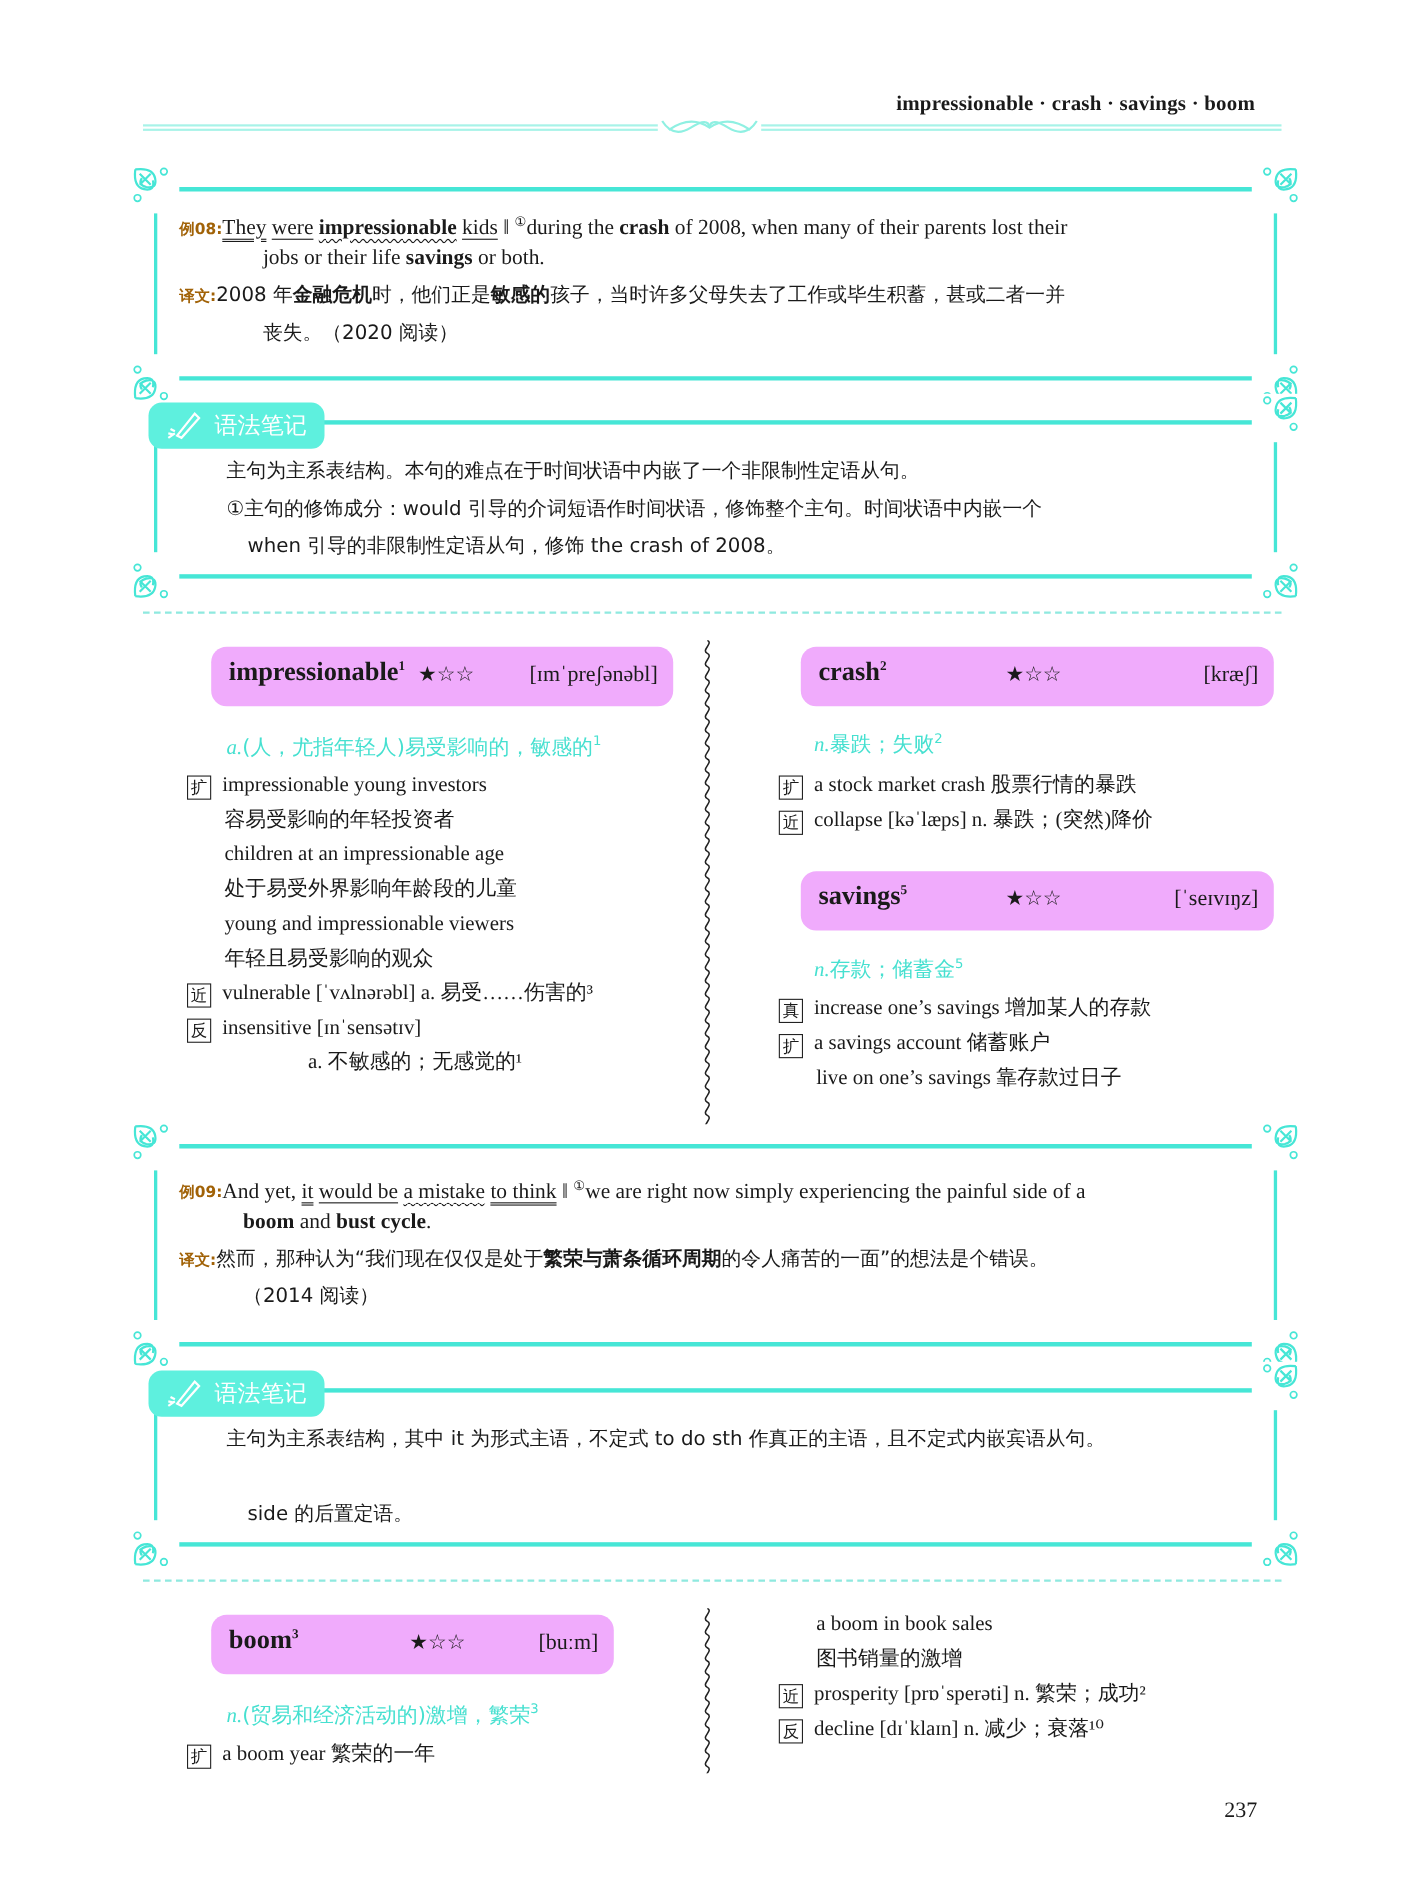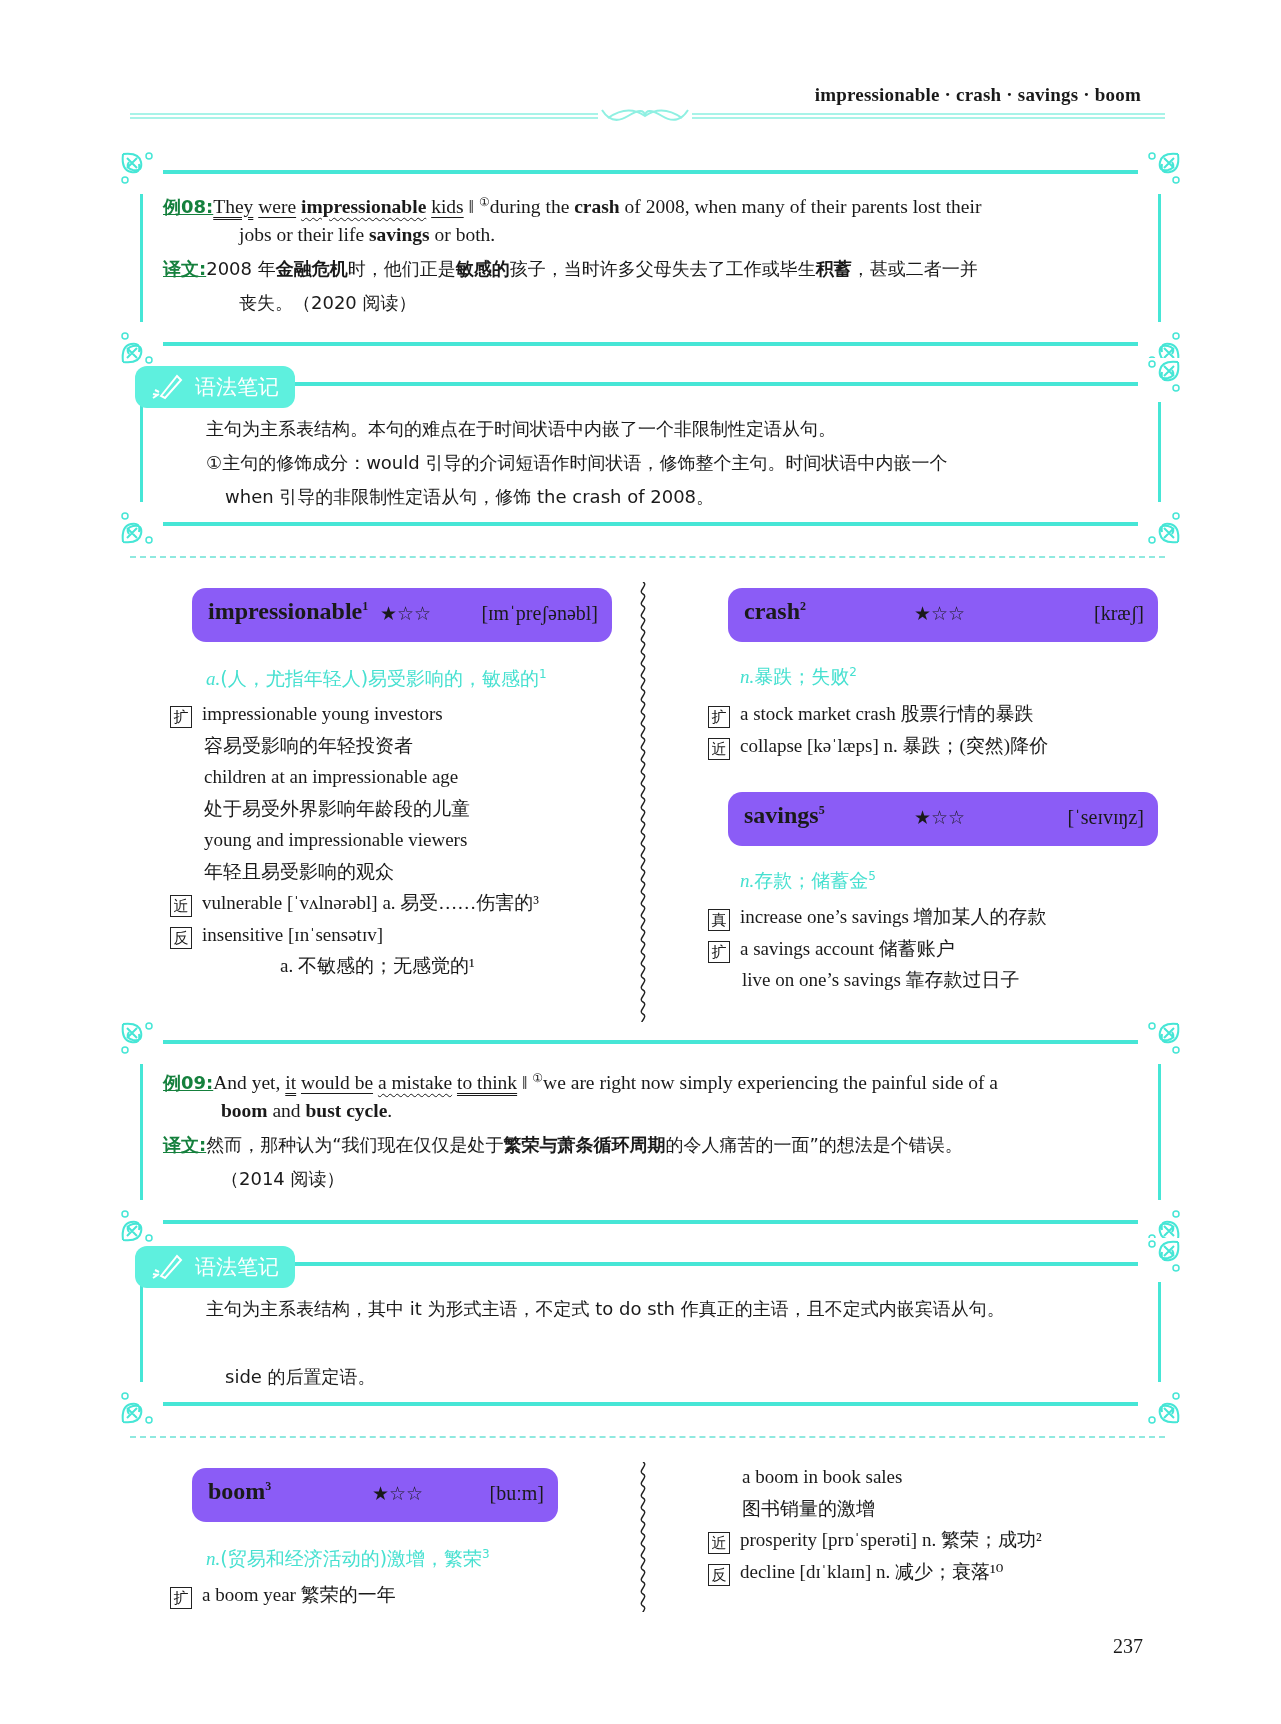--- a/index.html
+++ b/index.html
@@ -12,40 +12,40 @@
   .head-rule .l1 { position:absolute; left:0; right:0; top:0; height:2px; background:#a8f3e8; }
   .head-rule .l2 { position:absolute; left:0; right:0; top:4px; height:2px; background:#a8f3e8; }
   .head-orn { position:absolute; left:598px; top:104px; width:94px; height:22px; background:#fff; }
 
   
   .ex-box { position:absolute; left:140px; right:120px; border-left:3px solid #46e6d6; border-right:3px solid #46e6d6;
             border-top:4px solid #46e6d6; border-bottom:4px solid #46e6d6; }
   .corner { position:absolute; width:44px; height:44px; background:#fff; }
   .corner svg { width:44px; height:44px; }
   .ex-line { position:absolute; left:20px; right:20px; font-size:19.5px; line-height:34px; white-space:nowrap; }
-  .ex-label { color:#15803d; font-family:"DejaVu Sans", sans-serif; font-size:18px; font-weight:bold;text-decoration:underline; }
+  .ex-label { color:#a16207; font-family:"DejaVu Sans", sans-serif; font-size:14px; font-weight:bold; }
   .zh { font-family:"DejaVu Sans", sans-serif; font-size:18px; }
   .u1 { text-decoration:underline; text-decoration-thickness:1px; text-underline-offset:4px; }
   .u2 { text-decoration:underline double; text-underline-offset:4px; }
   .uw { text-decoration:underline wavy; text-underline-offset:4px; text-decoration-thickness:1px; }
   sup { font-size:12px; }
 
   
   .gr-box { position:absolute; left:140px; right:120px; border-left:3px solid #46e6d6; border-right:3px solid #46e6d6;
             border-bottom:4px solid #46e6d6; }
   .gr-topline { position:absolute; left:150px; right:-3px; top:0; height:4px; background:#46e6d6; }
   .gr-tag { position:absolute; left:-8px; top:-16px; width:160px; height:42px; background:#5ef0de; border-radius:12px;
             color:#fff; font-family:"DejaVu Sans", sans-serif; font-size:21px; display:flex; align-items:center; }
   .gr-tag .pen { margin-left:16px; margin-right:10px; width:34px; height:30px; }
   .gr-line { position:absolute; font-family:"DejaVu Sans", sans-serif; font-size:18px; line-height:34px; white-space:nowrap; }
 
   .dash-sep { position:absolute; left:130px; right:116px; height:0; border-top:2px dashed #8fe9df; }
 
   
-  .word-card { position:absolute; height:54px; background:#8b5cf6; border-radius:14px; }
+  .word-card { position:absolute; height:54px; background:#f0abfc; border-radius:14px; }
   .word-card .w { position:absolute; left:16px; top:10px; font-weight:bold; font-size:24px; }
   .word-card .stars { position:absolute; top:14px; font-size:19px; font-family:"DejaVu Sans", sans-serif; }
   .word-card .ipa { position:absolute; right:14px; top:14px; font-size:20px; }
   .def { position:absolute; color:#46e0d0; font-family:"DejaVu Sans", sans-serif; font-size:19px; white-space:nowrap; }
   .def i { font-family:"Liberation Serif", serif; }
   .vline { position:absolute; font-size:19px; line-height:34px; white-space:nowrap; }
   .tagbox { display:inline-block; width:20px; height:20px; border:1.5px solid #222; font-family:"DejaVu Sans", sans-serif;
             font-size:15px; line-height:20px; text-align:center; margin-right:10px; vertical-align:-2px; }
   .vsep { position:absolute; width:12px; }
   .page-num { position:absolute; right:138px; top:1635px; font-size:20px; }
@@ -64,21 +64,21 @@
       <path d="M10 14 Q30 0 47 12 Q64 0 84 14" fill="none" stroke="#8ff0e2" stroke-width="2"></path>
     </svg>
 </div>
 
 <div class="ex-box" style="top:170px;height:168px;">
   <div class="ex-line" style="top:10px;">
     <span class="ex-label">例08:</span><span id="ex0l0"><span class="u2">They</span><span> </span><span class="u1">were</span><span> </span><span class="uw" style="font-weight: bold;">impressionable</span><span> </span><span class="u1">kids</span><span>  ‖ </span><sup>①</sup><span>during the </span><span style="font-weight: bold;">crash</span><span> of 2008, when many of their parents lost their</span></span>
   </div>
   <div class="ex-line" style="top:44px;left:96px;"><span id="ex0l1"><span>jobs or their life </span><span style="font-weight: bold;">savings</span><span> or both.</span></span></div>
   <div class="ex-line zh" style="top:78px;">
-    <span class="ex-label">译文:</span><span id="ex0z0"><span>2008 年</span><span style="font-weight: bold;">金融危机</span><span>时，他们正是</span><span style="font-weight: bold;">敏感的</span><span>孩子，当时许多父母失去了工作或毕生</span><span style="font-weight: bold; text-align: center;">积蓄</span><span>，甚或二者一并</span></span>
+    <span class="ex-label">译文:</span><span id="ex0z0"><span>2008 年</span><span style="font-weight: bold;">金融危机</span><span>时，他们正是</span><span style="font-weight: bold;">敏感的</span><span>孩子，当时许多父母失去了工作或毕生</span><span style="font-weight: normal; text-align: center;">积蓄</span><span>，甚或二者一并</span></span>
   </div>
   <div class="ex-line zh" style="top:112px;left:96px;"><span id="ex0z1"><span>丧失。（2020 阅读）</span></span></div>
 <div class="corner" style="top: -24px; left: -24px;"><svg viewBox="0 0 44 44" style="transform: scale(1, 1);">
         <path d="M4 4 Q20 2 22 12 Q24 22 14 20 Q6 18 10 12 M4 4 Q2 20 12 22 Q22 24 20 14 M8 8 L18 18 M18 8 L8 18" fill="none" stroke="#46e6d6" stroke-width="2"></path>
         <circle cx="30" cy="6" r="3" fill="none" stroke="#46e6d6" stroke-width="1.5"></circle>
         <circle cx="6" cy="30" r="3" fill="none" stroke="#46e6d6" stroke-width="1.5"></circle>
       </svg></div>
     <div class="corner" style="top: -24px; right: -24px;"><svg viewBox="0 0 44 44" style="transform: scale(-1, 1);">
         <path d="M4 4 Q20 2 22 12 Q24 22 14 20 Q6 18 10 12 M4 4 Q2 20 12 22 Q22 24 20 14 M8 8 L18 18 M18 8 L8 18" fill="none" stroke="#46e6d6" stroke-width="2"></path>
         <circle cx="30" cy="6" r="3" fill="none" stroke="#46e6d6" stroke-width="1.5"></circle>

